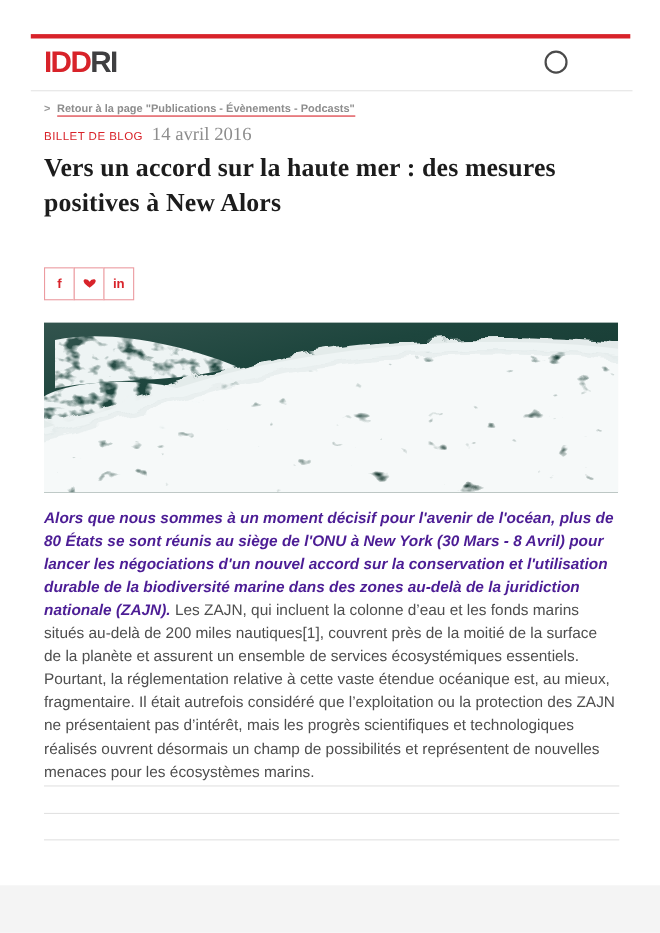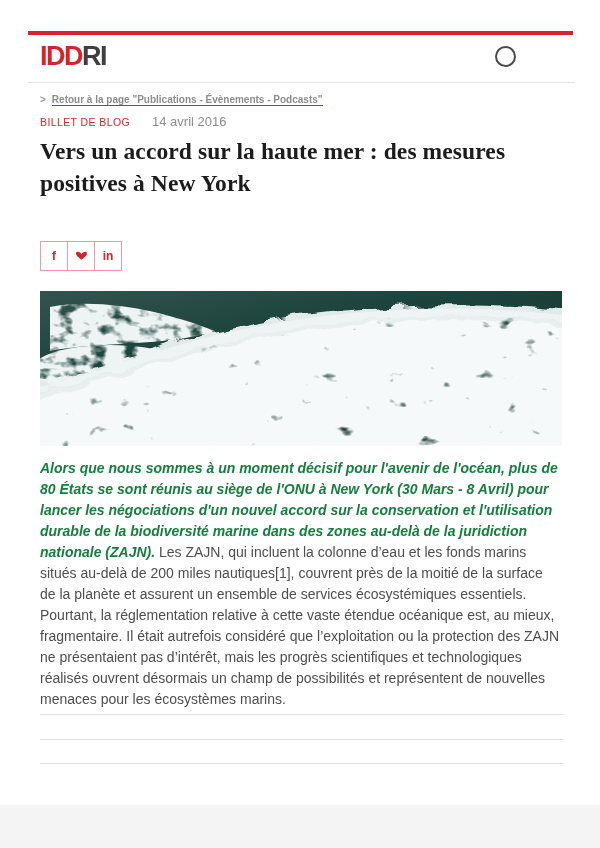--- a/index.html
+++ b/index.html
@@ -20,37 +20,37 @@
   .header-divider { position:absolute; top:82px; left:28px; right:25px; border-top:1px solid #e4e4e4; }
 
   .content { position:absolute; top:88px; left:40px; width:522px; }
 
   .breadcrumb { margin-top:5px; font-size:10px; line-height:14px; color:#8d8d8d;font-weight:bold; }
   .breadcrumb .arrow { margin-right:6px; color:#9a9a9a; }
   .breadcrumb a { color:#8d8d8d; text-decoration:none; border-bottom:1px solid #d8232a; cursor:pointer; }
 
   .meta { margin-top:7px; line-height:15px; display:flex; align-items:baseline; }
   .category { color:#d8232a; font-weight:normal; font-size:10.5px; letter-spacing:.4px; }
-  .date { color:#8d8d8d; font-size:13px; margin-left:22px; }
+  .date { color:#8d8d8d; font-size:17px; margin-left:8px;font-family:Liberation Serif, serif; }
 
   h1.title { margin-top:5px; font-family:"Liberation Serif", serif; font-weight:bold;
              font-size:23.5px; line-height:32px; color:#1c1c1c; letter-spacing:.1px; }
 
   .share { margin-top:42px; display:flex; }
   .share-btn { width:28px; height:30px; background:#fff; border:1px solid #ec9ba0;
                display:flex; align-items:center; justify-content:center;
                cursor:pointer; margin-left:-1px; color:#d8232a; font-weight:bold;
                font-size:12px; font-family:"Liberation Sans", sans-serif; }
   .share-btn:first-child { margin-left:0; }
 
   .hero { margin-top:20px; width:522px; height:155px; overflow:hidden; }
   .hero svg { display:block; width:522px; height:155px; }
 
   .lead { margin-top:12px; font-size:14px; line-height:21px; color:#4e4e4e; letter-spacing:0; }
-  .lead .intro { font-weight:bold; font-style:italic; color:#15803d; }
+  .lead .intro { font-weight:bold; font-style:italic; color:#4c1d95; }
 
   .row-divider { position:absolute; left:40px; right:37px; border-top:1px solid #e2e2e2; }
   .rd1 { top:714px; } .rd2 { top:739px; } .rd3 { top:763px; }
   .footer-line { position:absolute; top:820px; left:28px; right:24px; border-top:1px solid #f5c6c8; }
 </style>
 </head>
 <body>
 
 <div class="page">
 
@@ -70,21 +70,21 @@
 
     <nav class="breadcrumb">
       <span class="arrow">&gt;</span><a>Retour à la page "Publications - Évènements - Podcasts"</a>
     </nav>
 
     <div class="meta">
       <span class="category">BILLET DE BLOG</span>
       <span class="date">14 avril 2016</span>
     </div>
 
-    <h1 class="title">Vers un accord sur la haute mer : des mesures positives à New York</h1>
+    <h1 class="title">Vers un accord sur la haute mer : des mesures positives à New Alors</h1>
 
     <div class="share">
       <button class="share-btn">
         <span>f</span>
       </button>
       <button class="share-btn">
         <svg width="13" height="10" viewBox="0 0 13 10">
           <path d="M6.5 3.1 C5 0.5 1 0.1 1 2.3 C1 4.7 3.6 6.3 6.5 8.7 C9.4 6.3 12 4.7 12 2.3 C12 0.1 8 0.5 6.5 3.1 Z" fill="#d8232a"></path>
         </svg>
       </button>

